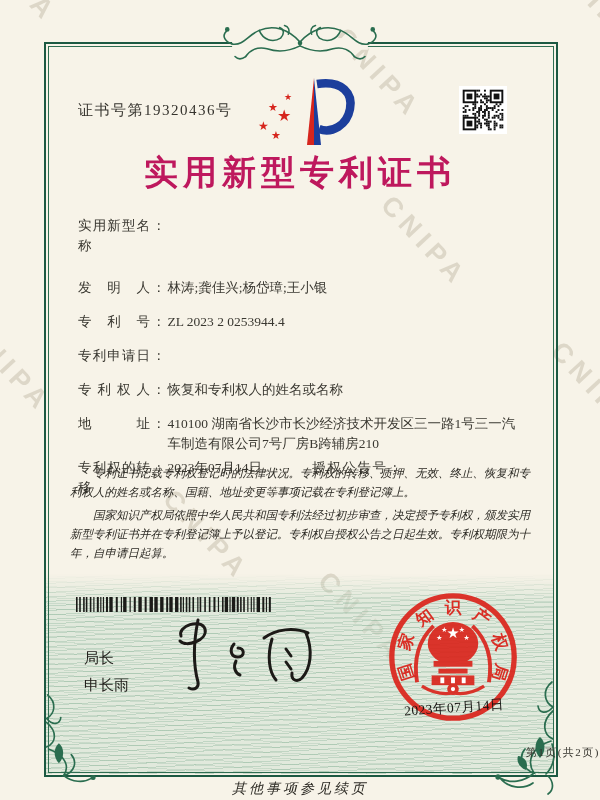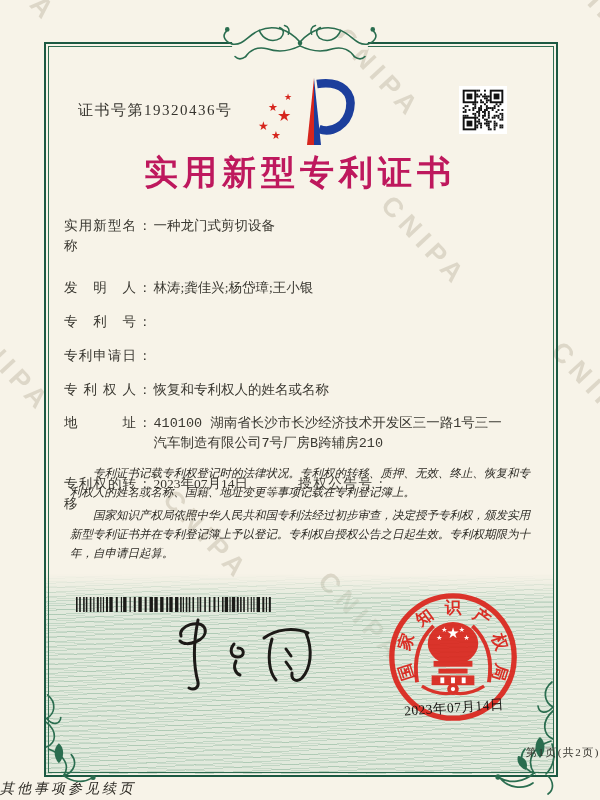--- a/index.html
+++ b/index.html
@@ -29,24 +29,24 @@
   .orn{position:absolute;z-index:4;}
   .content{position:absolute;inset:0;z-index:5;}
 
   .cert-no{position:absolute;left:78px;top:83px;font-size:15px;letter-spacing:1.5px;color:#35332d;margin-top:18px;}
   .logo{position:absolute;left:255px;top:73px;}
   .qr{position:absolute;left:459px;top:86px;}
 
   .title{position:absolute;left:0;top:150px;width:100%;text-align:center;
       font-size:34px;font-weight:bold;letter-spacing:5px;color:#be185d;}
 
-  .fields{position:absolute;left:64px;top:216px;width:450px;font-size:13.5px;color:#3a3831;}
+  .fields{position:absolute;left:78px;top:216px;width:450px;font-size:13.5px;color:#3a3831;}
   .frow{display:flex;line-height:20px;margin-bottom:14px;align-items:flex-start;}
   .frow.g1{margin-bottom:22px;}
-  .frow.g6{margin-bottom:20px;font-family:Liberation Mono, monospace;}
+  .frow.g6{margin-bottom:4px;}
   .flbl{display:inline-block;flex:0 0 72px;width:72px;text-align:justify;
       text-align-last:justify;text-justify:inter-character;}
   .fcol{flex:0 0 auto;margin:0 2px 0 2px;}
   .fval{flex:1 1 auto;}
   .fval.fixed{flex:0 0 auto;}
   .flbl2{margin-left:50px;flex:0 0 74px;width:74px;}
 
   .paras{position:absolute;left:70px;top:464px;width:462px;font-size:11.5px;
       line-height:1.62;font-style:italic;color:#2c2a24;}
   .paras p{margin:0 0 5px 0;text-indent:2em;}
@@ -55,21 +55,21 @@
   .signer{position:absolute;left:84px;top:644px;font-family:"Liberation Sans","DejaVu Sans",sans-serif;
       font-size:15px;line-height:27px;color:#1f1d19;}
   .signature{position:absolute;left:168px;top:616px;}
 
   .seal{position:absolute;left:385px;top:589px;}
   .seal-date{position:absolute;left:390px;top:699px;width:128px;text-align:center;
       font-size:13.5px;letter-spacing:.5px;color:#171512;transform:rotate(-4deg);}
 
   .page-num{position:absolute;left:0;top:745px;width:100%;text-align:right;
       font-size:11px;letter-spacing:1.5px;color:#35332d;}
-  .cont-note{position:absolute;left:0;top:780px;width:100%;text-align:left;
+  .cont-note{position:absolute;left:0;top:780px;width:100%;text-align:center;
       font-size:14px;font-style:italic;letter-spacing:3px;color:#2c2a24;}
 </style>
 </head>
 <body>
 
 <div class="page">
 
   <div class="wm" style="left:-42px;top:-38px">CNIPA</div>
   <div class="wm" style="left:540px;top:-14px">CNIPA</div>
   <div class="wm" style="left:322px;top:58px">CNIPA</div>
@@ -275,30 +275,30 @@
           <rect x="8.19047619047619" y="37.523809523809526" width="6.2857142857142865" height="6.2857142857142865" fill="#111"></rect>
         </g>
     </svg>
 
     <div class="title">实用新型专利证书</div>
 
     <div class="fields">
       <div class="frow g1">
         <span class="flbl">实用新型名称</span>
           <span class="fcol">：</span>
-        <span class="fval">一种龙门式剪切设备</span>
       </div>
       <div class="frow">
         <span class="flbl">发明人</span>
           <span class="fcol">：</span>
         <span class="fval">林涛;龚佳兴;杨岱璋;王小银</span>
       </div>
       <div class="frow">
         <span class="flbl">专利号</span>
           <span class="fcol">：</span>
+        <span class="fval">ZL 2023 2 0253944.4</span>
       </div>
       <div class="frow">
         <span class="flbl">专利申请日</span>
           <span class="fcol">：</span>
       </div>
       <div class="frow">
         <span class="flbl">专利权人</span>
           <span class="fcol">：</span>
         <span class="fval">恢复和专利权人的姓名或名称</span>
       </div>
@@ -366,20 +366,24 @@
         <rect x="167.2127105881519" y="0" width="1.6" height="15" fill="#1b1b18"></rect>
         <rect x="171.25278485089203" y="0" width="1.2" height="15" fill="#1b1b18"></rect>
         <rect x="174.69879310252088" y="0" width="1.2" height="15" fill="#1b1b18"></rect>
         <rect x="177.33370499300477" y="0" width="1.2" height="15" fill="#1b1b18"></rect>
         <rect x="180.59120140792393" y="0" width="3.4" height="15" fill="#1b1b18"></rect>
         <rect x="186.312095428031" y="0" width="2" height="15" fill="#1b1b18"></rect>
         <rect x="189.84444813725747" y="0" width="1.2" height="15" fill="#1b1b18"></rect>
         <rect x="192.83902111795686" y="0" width="2" height="15" fill="#1b1b18"></rect>
       </svg>
 
+    <div class="signer">
+      <div>局长</div>
+      <div>申长雨</div>
+    </div>
 
     <svg class="signature" width="160" height="80" viewBox="0 0 160 80">
       <g stroke="#1c1a17" stroke-width="3" fill="none" stroke-linecap="round">
         <path d="M30,4 C26,24 25,48 30,66 C31,71 27,75 21,72"></path>
         <path d="M13,20 C9,10 33,2 37,13 C40,24 18,32 12,25"></path>
         <path d="M66,28 C61,34 63,41 70,41 C77,41 77,32 70,32"></path>
         <path d="M68,45 C65,51 67,57 72,59"></path>
         <path d="M96,22 C108,13 126,11 140,17"></path>
         <path d="M104,23 C99,40 101,56 108,64"></path>
         <path d="M138,17 C145,34 143,52 134,62 C129,67 123,64 124,57"></path>

